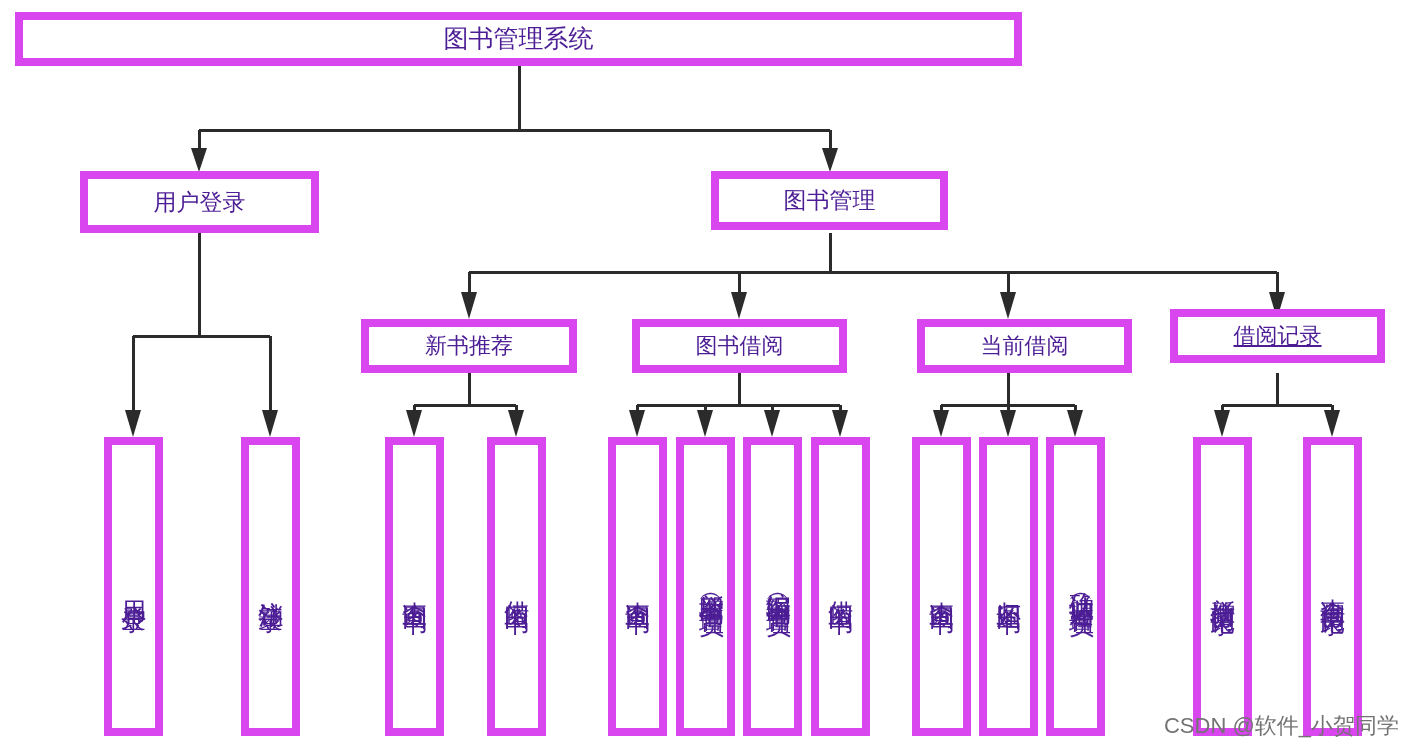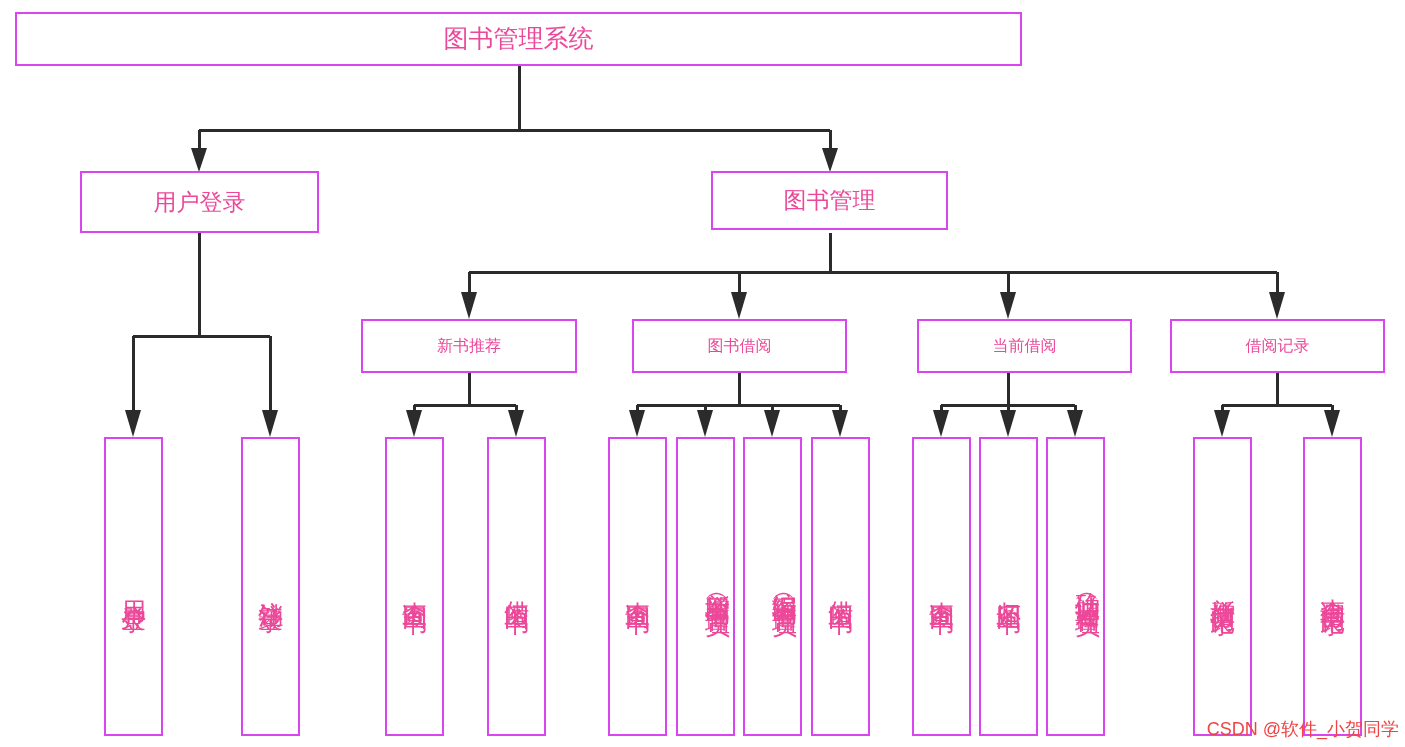--- a/index.html
+++ b/index.html
@@ -34,38 +34,38 @@
     shape-rendering: crispEdges;
   }
   #wires polygon.arrow {
     fill: #2b2b2b;
     stroke: none;
   }
   
   .node {
     position: absolute;
     box-sizing: border-box;
-    border: 2px solid #d946ef;
+    border: 8px solid #d946ef;
     background: #ffffff;
-    color: #ec4899;
+    color: #4c1d95;
     display: flex;
     align-items: center;
     justify-content: center;
     text-align: right;
     line-height: 1.25;
     z-index: 2;
   }
   .node.root {
     font-size: 25px;
   }
   .node.level1 {
     font-size: 23px;
   }
   .node.level2 {
-    font-size: 16px;
+    font-size: 22px;
   }
   
   .node.leaf {
     font-size: 25px;
     writing-mode: vertical-rl;
     text-orientation: upright;
     letter-spacing: 3px;
     padding: 4px 0;
     align-items: center;
     justify-content: center;
@@ -77,22 +77,22 @@
   
   .node.leaf.tall {
     align-items: flex-start;
     justify-content: center;
   }
   
   #watermark {
     position: absolute;
     right: 6px;
     bottom: 6px;
-    font-size: 18px;
-    color: #ef4444;
+    font-size: 22px;
+    color: #737373;
     white-space: nowrap;
     z-index: 5;
     font-family: "Liberation Sans", "DejaVu Sans", sans-serif;
   }
 </style>
 </head>
 <body>
 
 <div id="canvas">
 
@@ -163,21 +163,21 @@
   <div class="node level1" style="left:80px; top:171px; width:239px; height:62px;">用户登录</div>
 
   <div class="node level1" style="left:711px; top:171px; width:237px; height:59px;">图书管理</div>
 
   <div class="node level2" style="left:361px; top:319px; width:216px; height:54px;">新书推荐</div>
 
   <div class="node level2" style="left:632px; top:319px; width:215px; height:54px;">图书借阅</div>
 
   <div class="node level2" style="left:901px; top:319px; width:215px; height:54px;margin-left:16px;">当前借阅</div>
 
-  <div class="node level2" style="left:1170px; top:319px; width:215px; height:54px;">借阅记录</div>
+  <div class="node level2" style="left:1170px; top:309px; width:215px; height:54px;text-decoration:underline;">借阅记录</div>
 
   <div class="node leaf" style="left:104px; top:437px; width:59px; height:299px;">
     <span class="leaf-label">用户登录</span>
   </div>
 
   <div class="node leaf" style="left:241px; top:437px; width:59px; height:299px;">
     <span class="leaf-label">注销登录</span>
   </div>
 
   <div class="node leaf" style="left:385px; top:437px; width:59px; height:299px;">

